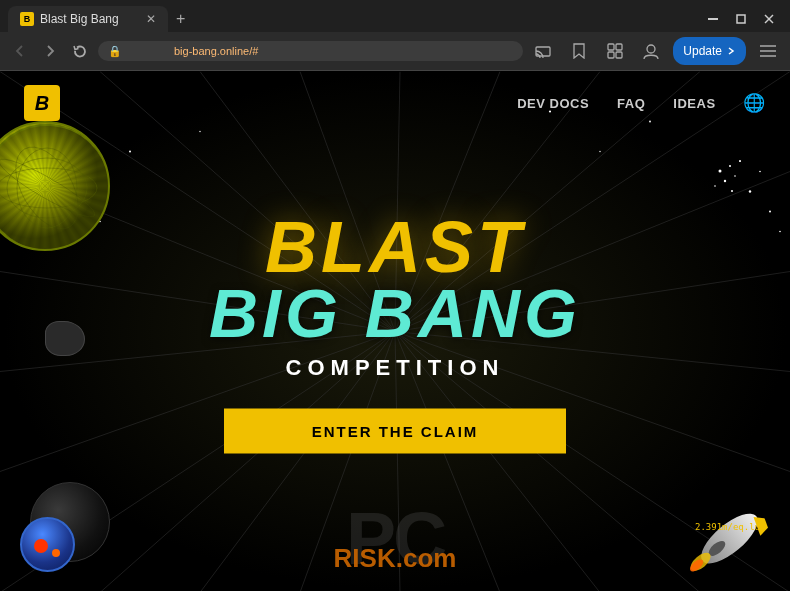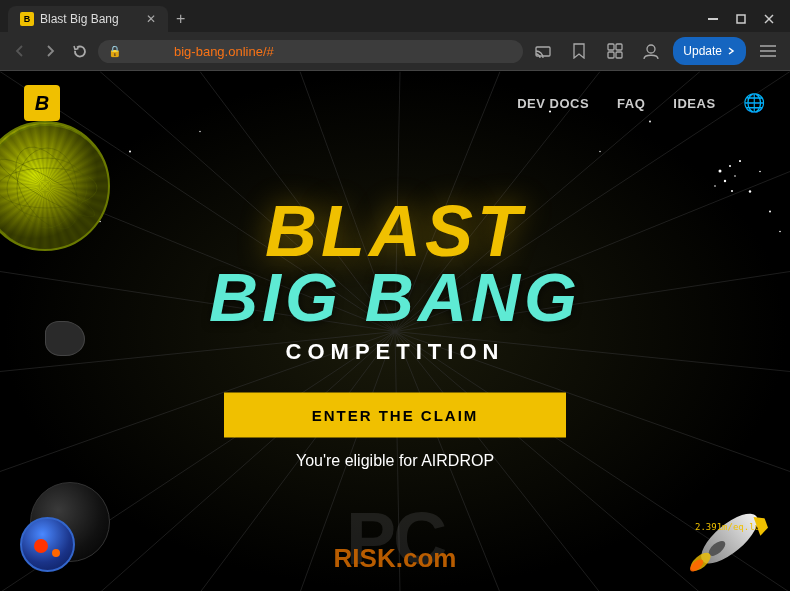--- a/index.html
+++ b/index.html
@@ -120,22 +120,22 @@
     }
 
     .address-lock {
       position: absolute;
       left: 10px;
       color: #aaa;
       font-size: 11px;
     }
 
     .address-text {
-      font-size: 13px;
-      color: #f97316;
+      font-size: 11px;
+      color: #fdba74;
       flex: 1;
       padding-left: 48px;
     }
 
     .nav-right {
       display: flex;
       gap: 8px;
     }
 
     .nav-icon {
@@ -624,21 +624,20 @@
       <a class="nav-link">IDEAS</a>
       <span class="globe-icon">🌐</span>
     </div>
   </nav>
 
   <div class="main-content">
     <div class="blast-title">BLAST</div>
     <div class="big-bang-title">BIG BANG</div>
     <div class="competition-text">COMPETITION</div>
     <button class="claim-btn">ENTER THE CLAIM</button>
-    <div class="airdrop-text">You're eligible for AIRDROP</div>
   </div>
 
   <div class="bottom-dots">
     <span class="speed-text">2.391m/eq.lu</span>
   </div>
 
   <svg class="meteor-bottom-right" viewBox="0 0 100 60">
     <defs>
       <linearGradient id="rocketGrad" x1="0" y1="0" x2="1" y2="0">
         <stop offset="0%" stop-color="#888"></stop>

